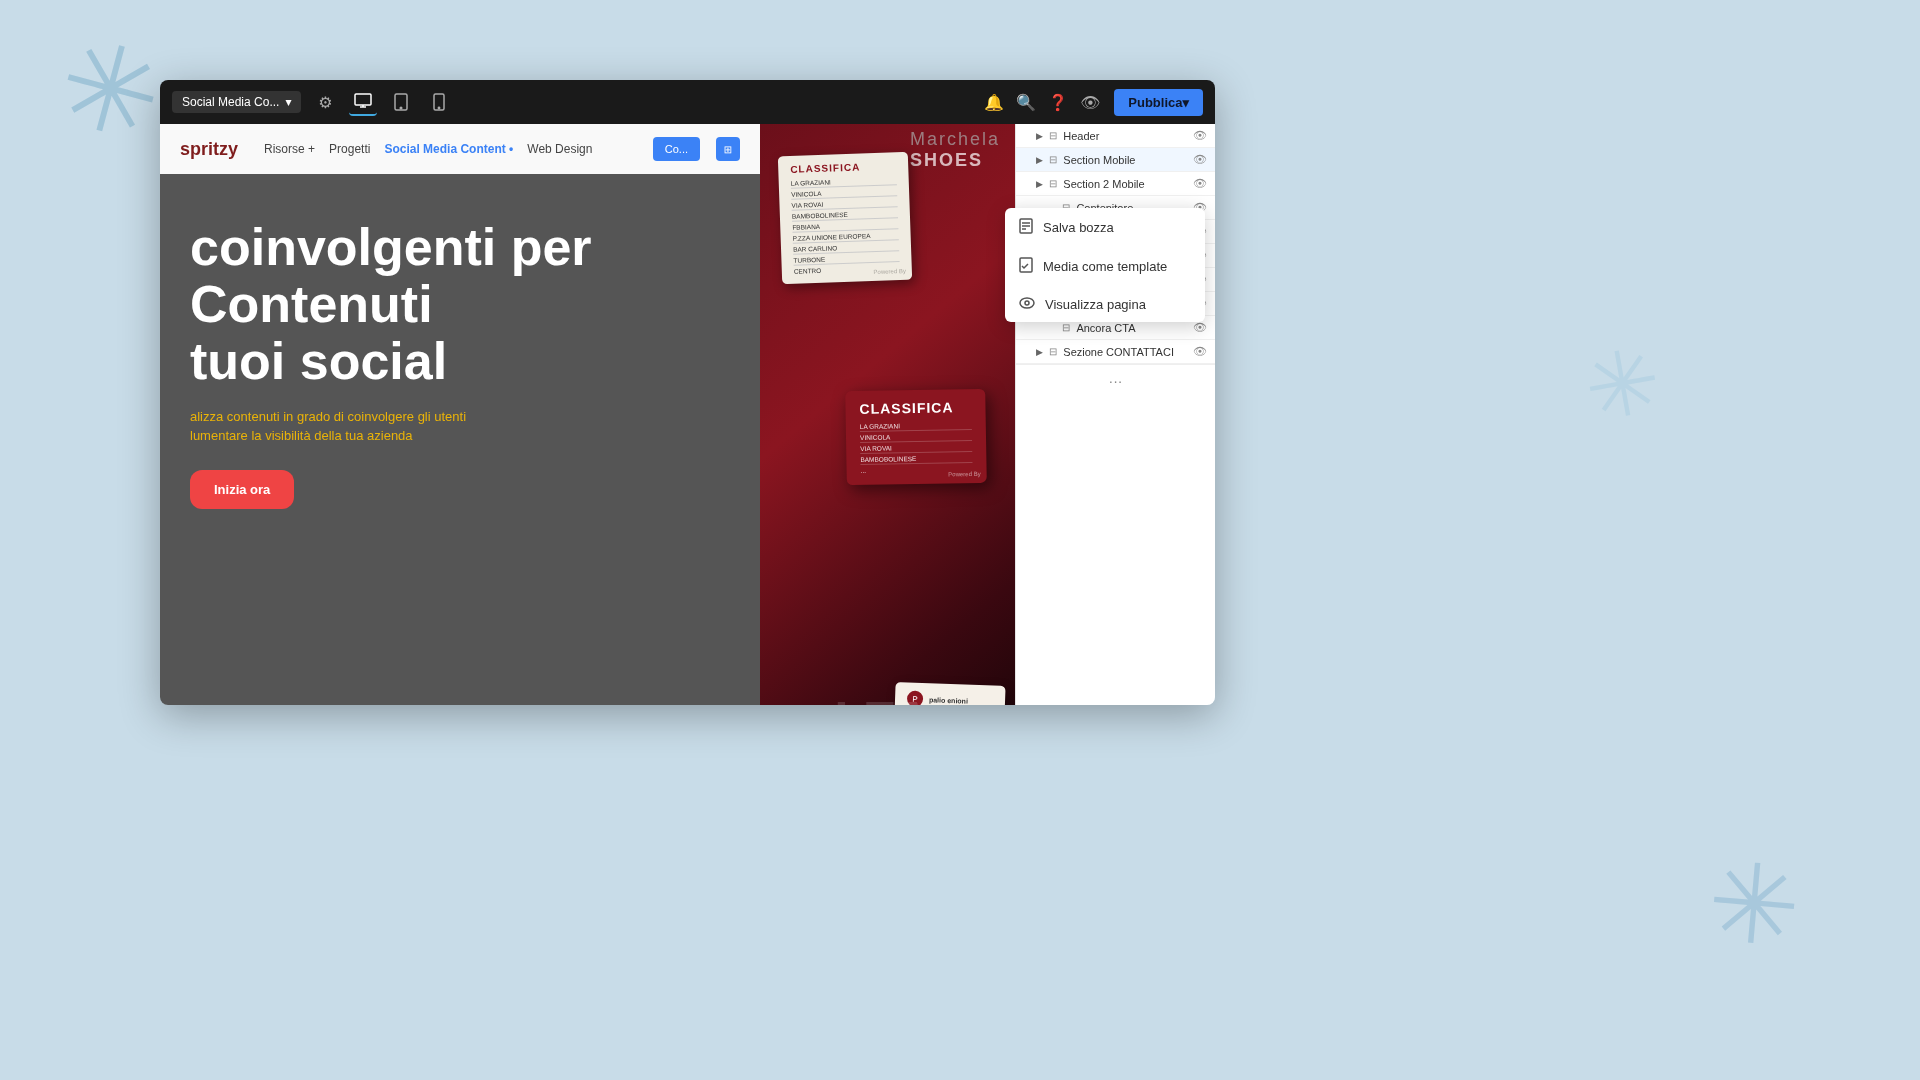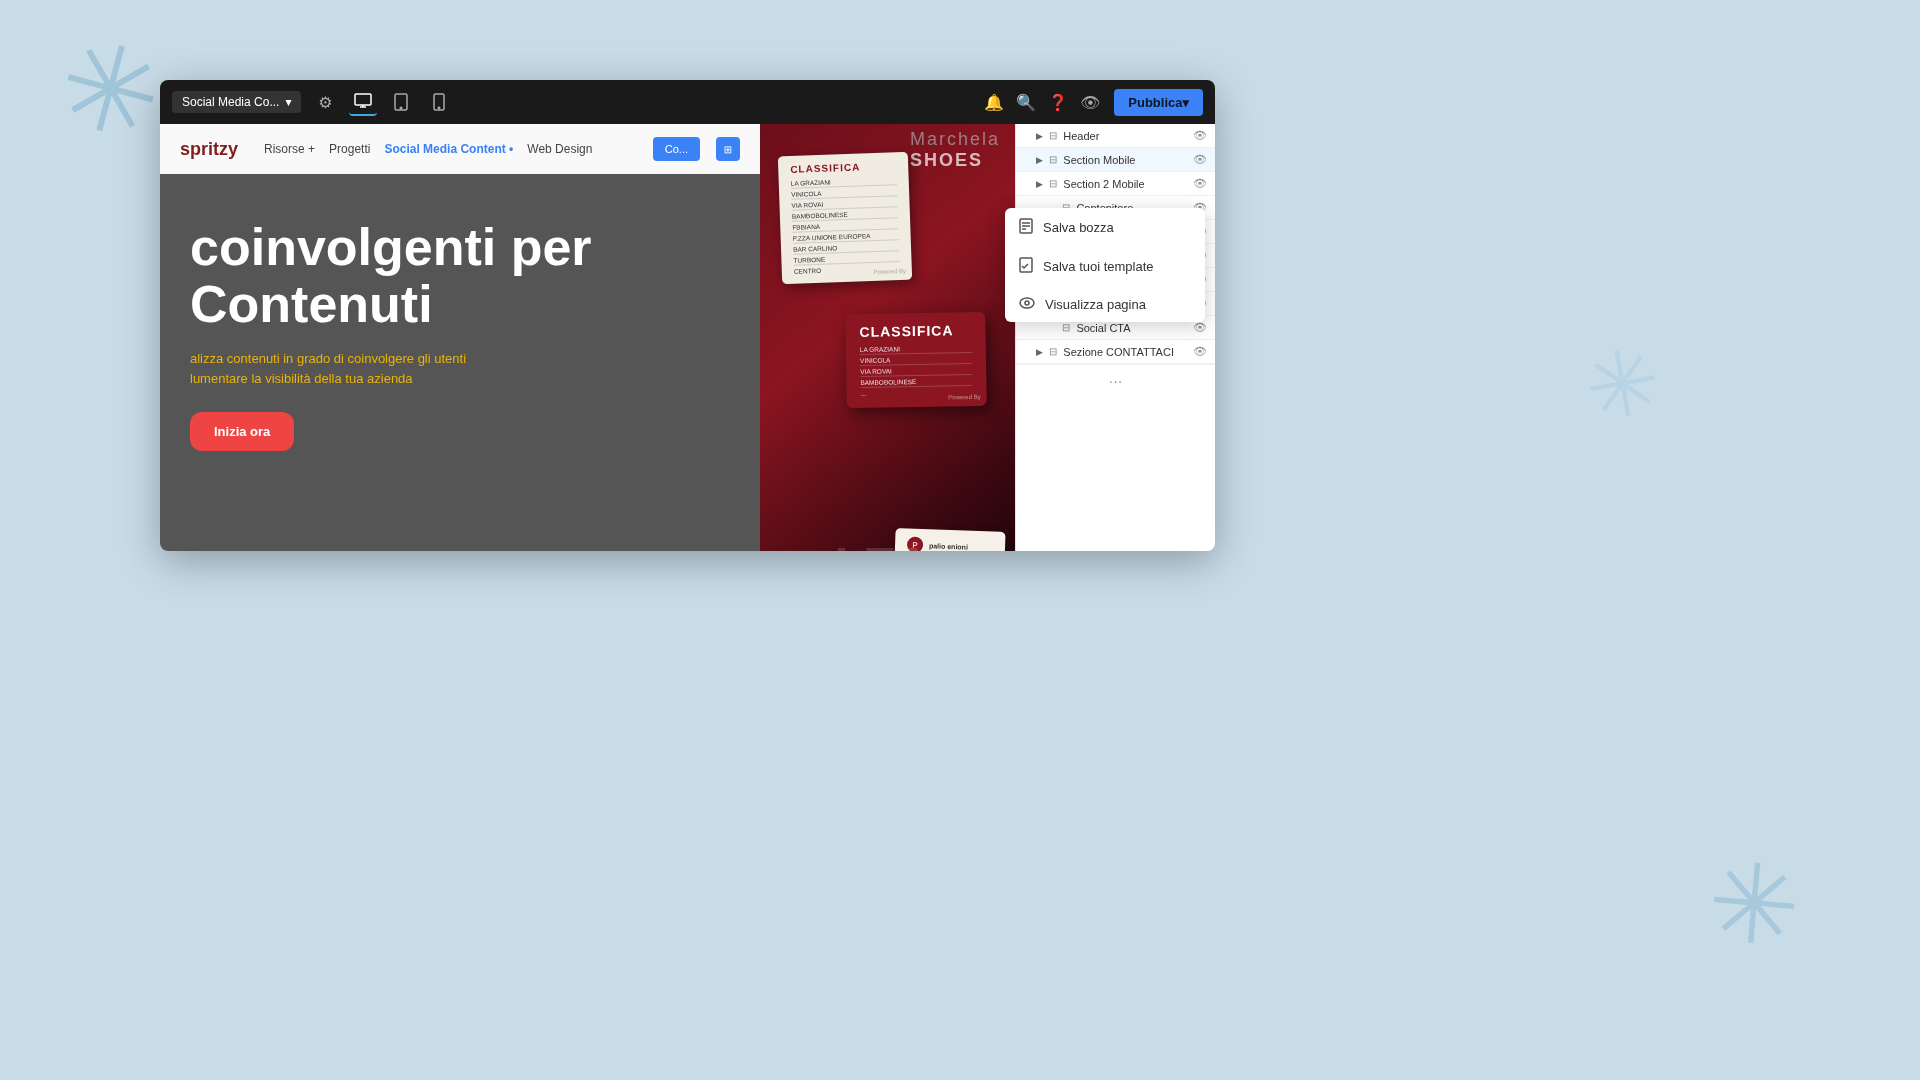--- a/index.html
+++ b/index.html
@@ -202,21 +202,21 @@
       font-size: 14px;
       color: #555;
     }
 
     
     .outer-browser {
       position: absolute;
       top: 80px;
       left: 160px;
       width: 1055px;
-      height: 471px;
+      height: 625px;
       border-radius: 8px;
       box-shadow: 0 10px 40px rgba(0,0,0,0.3);
       overflow: hidden;
     }
 
     .toolbar-right-icons {
       display: flex;
       align-items: center;
       gap: 4px;
     }
@@ -362,20 +362,21 @@
           </button>
           <div style="width:24px; height:24px; background:#3b82f6; border-radius:4px; display:flex; align-items:center; justify-content:center; cursor:pointer;">
             <span style="color:#fff; font-size:10px;">⊞</span>
           </div>
         </div>
 
         <div class="hero-inner">
           <div class="hero-title">
             <div>coinvolgenti per</div>
             <div>Contenuti</div>
+            <div>tuoi social</div>
           </div>
           <div class="hero-subtitle">
             <div>alizza contenuti in grado di coinvolgere gli utenti</div>
             <div>lumentare la visibilità della tua azienda</div>
           </div>
           <button class="hero-cta">
             <span>Inizia ora</span>
           </button>
         </div>
       </div>
@@ -483,21 +484,21 @@
         <div class="layer-item layer-indent">
           <span class="layer-chevron">▶</span>
           <span class="layer-icon">⊟</span>
           <span class="layer-name">Sezione Confronto VS</span>
           <span class="layer-eye">👁</span>
         </div>
 
         <div class="layer-item layer-indent-2">
           <span style="width:8px;"></span>
           <span class="layer-icon">⊟</span>
-          <span class="layer-name">Social CTA</span>
+          <span class="layer-name">Ancora CTA</span>
           <span class="layer-eye">👁</span>
         </div>
 
         <div class="layer-item layer-indent">
           <span class="layer-chevron">▶</span>
           <span class="layer-icon">⊟</span>
           <span class="layer-name">Sezione CONTATTACI</span>
           <span class="layer-eye">👁</span>
         </div>
 
@@ -520,21 +521,21 @@
         </span>
         <span>Salva bozza</span>
       </div>
       <div class="dropdown-item">
         <span class="dropdown-icon">
           <svg width="14" height="16" viewBox="0 0 14 16" fill="none" stroke="#555" stroke-width="1.5">
             <rect x="1" y="1" width="12" height="14" rx="1"></rect>
             <polyline points="3,9 5,11 9,7"></polyline>
           </svg>
         </span>
-        <span>Salva tuoi template</span>
+        <span>Media come template</span>
       </div>
       <div class="dropdown-item">
         <span class="dropdown-icon">
           <svg width="16" height="12" viewBox="0 0 16 12" fill="none" stroke="#555" stroke-width="1.5">
             <ellipse cx="8" cy="6" rx="7" ry="5"></ellipse>
             <circle cx="8" cy="6" r="2"></circle>
           </svg>
         </span>
         <span>Visualizza pagina</span>
       </div>

